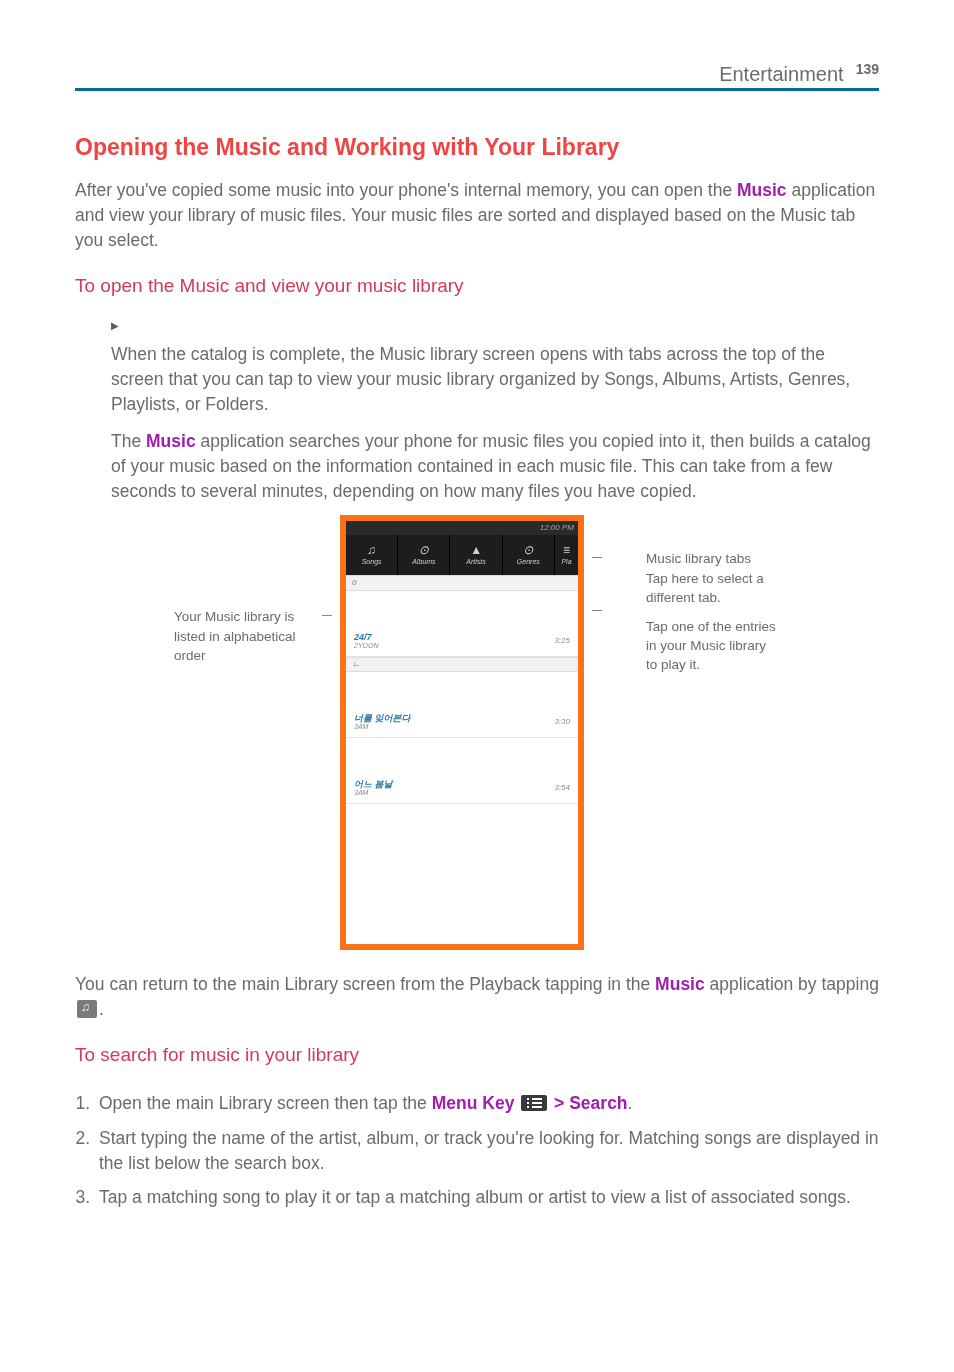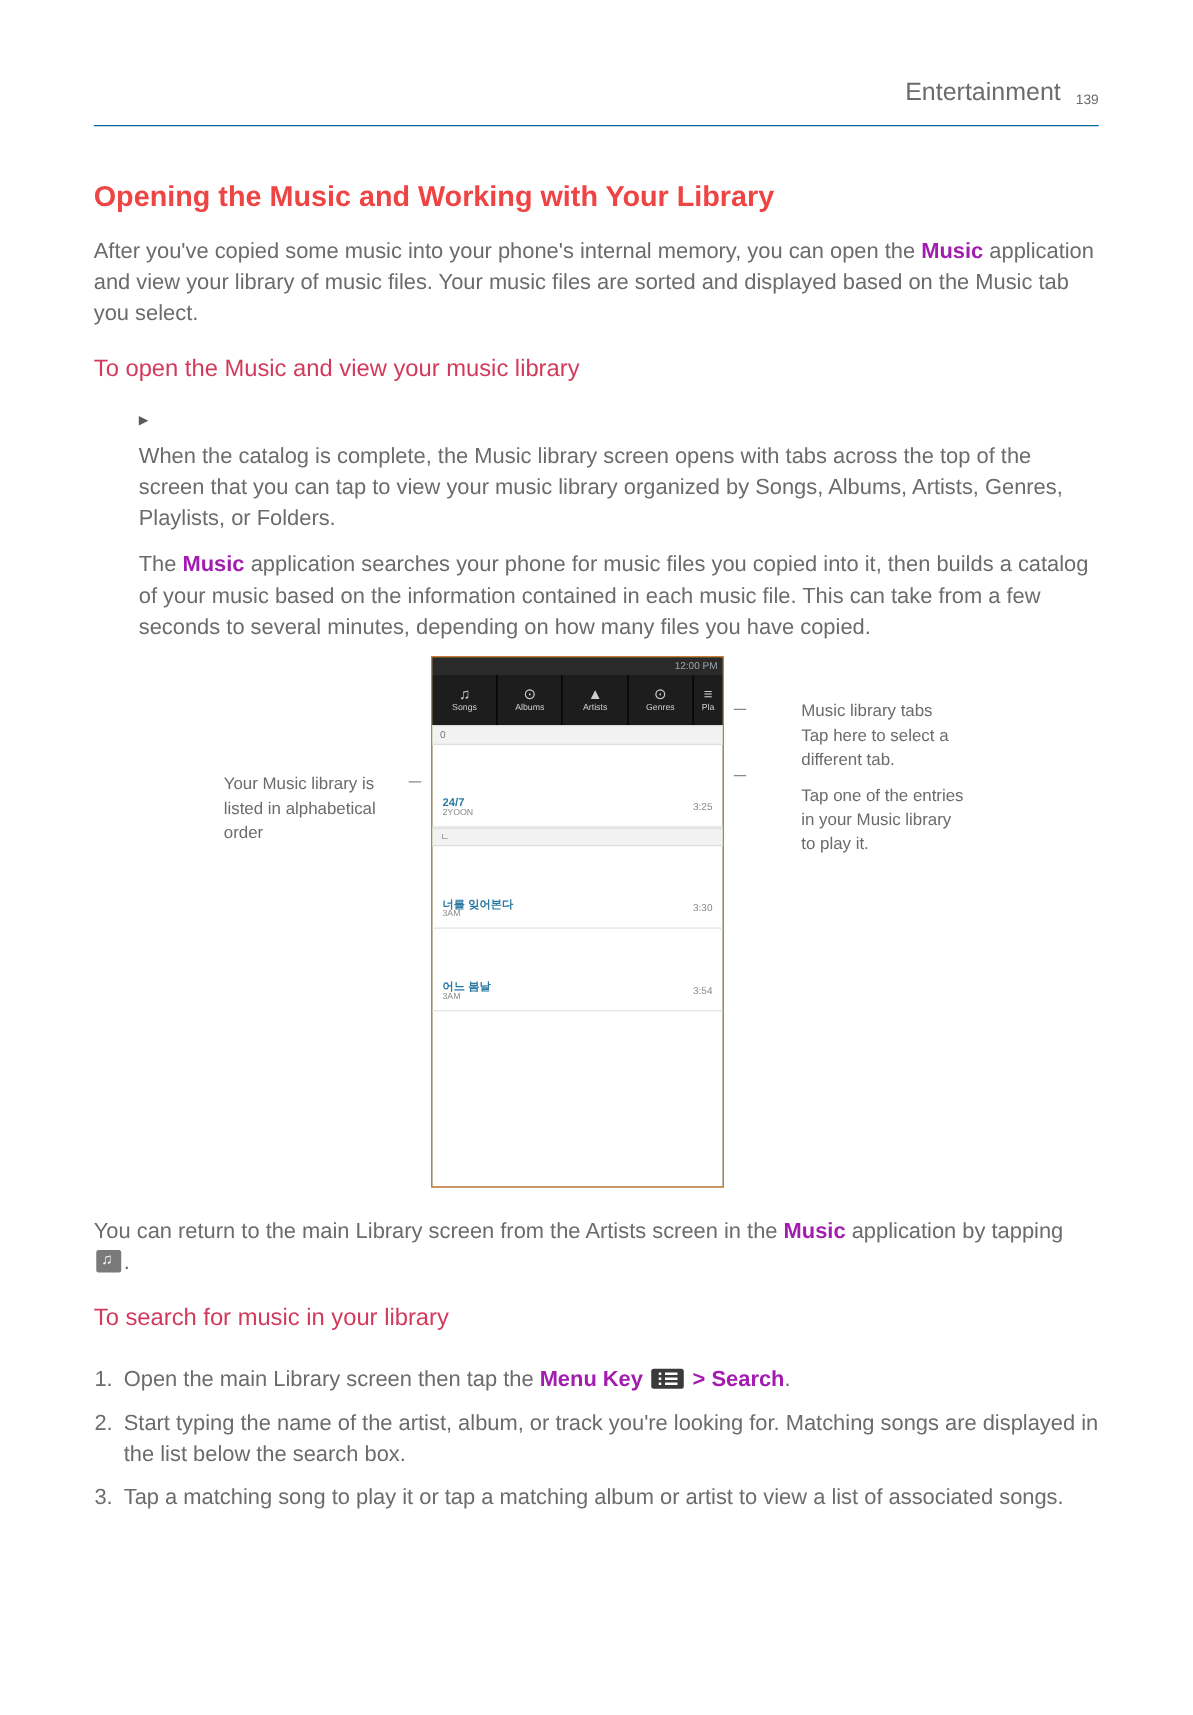--- a/index.html
+++ b/index.html
@@ -8,33 +8,33 @@
     padding: 60px 75px 40px 75px;
     width: 954px;
     box-sizing: border-box;
     color: #6b6b6b;
     line-height: 1.42;
     font-size: 17.5px;
   }
   .header-line {
     display: flex;
     justify-content: flex-end;
-    align-items: flex-end;
-    border-bottom: 1px solid #0369a1;
-    padding-bottom: 12px;
+    align-items: flex-start;
+    border-bottom: 3px solid #0369a1;
+    padding-bottom: 0;
     margin-bottom: 40px;
   }
   .header-title {
     font-size: 20px;
     color: #6b6b6b;
     margin-right: 12px;
   }
   .header-page {
-    font-size: 11px;
-    font-weight: normal;
+    font-size: 14px;
+    font-weight: bold;
     color: #6b6b6b;
   }
   h2.section {
     color: #ef4444;
     font-weight: bold;
     font-size: 23px;
     margin: 0 0 14px 0;
   }
   h3.sub {
     color: #d23a5b;
@@ -97,21 +97,21 @@
 
   
   .figure {
     display:flex; justify-content:center; align-items:flex-start;
     margin: 8px 0 22px 0; gap:8px;
   }
   .left-ann { width:140px; font-size:13.5px; color:#6b6b6b; text-align:left; padding-top:92px;}
   .right-ann { width:170px; font-size:13.5px; color:#6b6b6b; padding-top:34px;}
   .right-ann .ann-block{ margin-bottom:10px;margin-left:36px;}
   .phone {
-    width:232px; border:1px solid #f97316; background:#0f766e;
+    width:232px; border:6px solid #f97316; background:#6d28d9;font-style:italic;
   }
   .statusbar{
     height:14px; background:#2a2a2a; text-align:right; color:#9ea7ad;
     font-size:8px; padding:0 4px; line-height:14px;
   }
   .tab-row{
     display:flex; background:#1d1d1d; height:40px;
   }
   .tab{
     flex:1; color:#cfcfcf; font-size:7px; text-align:center;
@@ -230,21 +230,21 @@
   <div class="right-ann">
     <div class="ann-block">
       <div>Music library tabs</div>
       <div>Tap here to select a different tab.</div>
     </div>
     <div class="ann-block">Tap one of the entries in your Music library to play it.</div>
   </div>
 </div>
 
 <p>
-  <span>You can return to the main Library screen from the Artists screen in the </span><span class="bold">Music</span><span> application by tapping </span><span class="icon-music-grey"></span><span>.</span>
+  <span>You can return to the main Library screen from the Playback tapping in the </span><span class="bold">Music</span><span> application by tapping </span><span class="icon-music-grey"></span><span>.</span>
 </p>
 
 <h3 class="sub">To search for music in your library</h3>
 
 <ol class="steps">
   <li>
     <span>Open the main Library screen then tap the </span><span class="bold">Menu Key</span>
     <span class="icon-menu"></span><span class="bold"> &gt; </span><span class="bold">Search</span>.
   </li>
   <li>Start typing the name of the artist, album, or track you're looking for. Matching songs are displayed in the list below the search box.</li>

